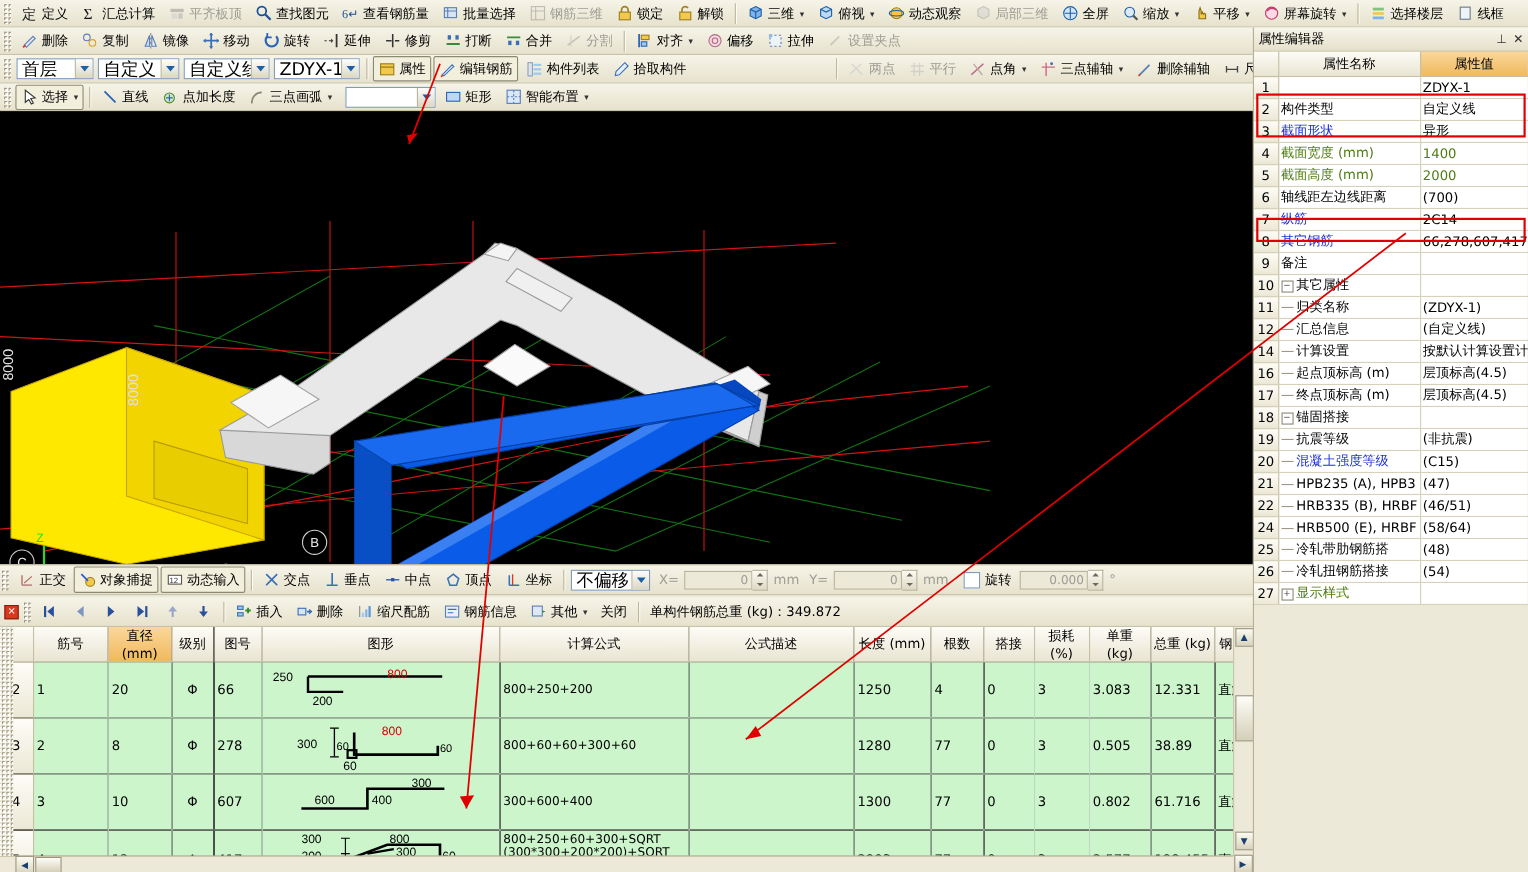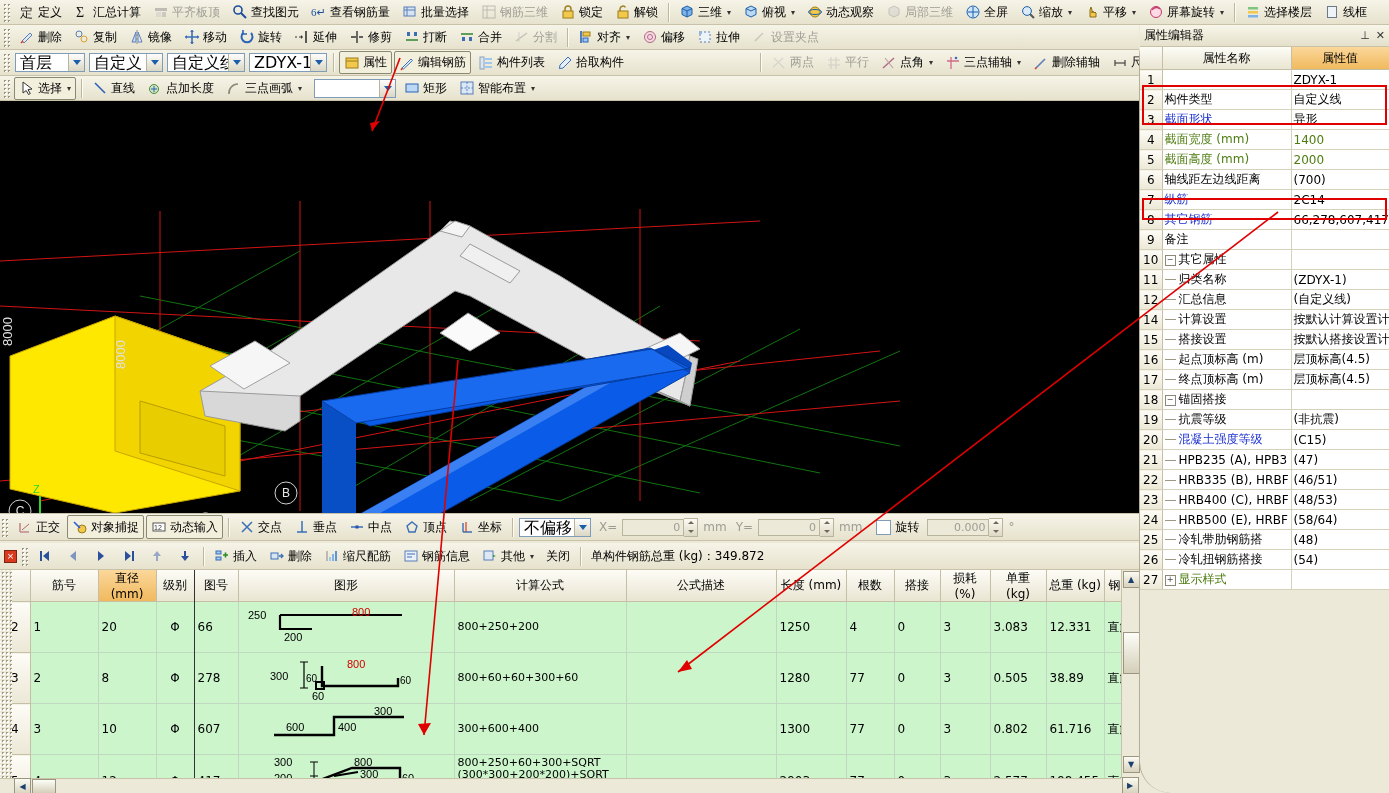--- a/index.html
+++ b/index.html
@@ -109,21 +109,21 @@
   }
   table.g td.fml{font-size:11px;line-height:12px;}
   .shape svg{display:block;}
   .grid-vline{position:absolute;top:0;width:1px;height:208px;background:#333;}
   .sb-btn{width:15px;height:15px;background:linear-gradient(#fcfbf3,#d8d3bd);border:1px solid #9c9madd;
     border:1px solid #9c9680;display:flex;align-items:center;justify-content:center;font-size:8px;color:#1b3f6e;}
   .sb-thumb{background:linear-gradient(#fdfdf8,#d4cfb8);border:1px solid #9c9680;}
 
   
   .prop{position:absolute;left:1139px;top:25px;width:250px;height:768px;background:#ece9d8;
-    border-left:1px solid #b4ae96;box-sizing:border-box;border-radius:32px;}
+    border-left:1px solid #b4ae96;box-sizing:border-box;}
   .prop-title{height:21px;display:flex;align-items:center;justify-content:space-between;
     background:linear-gradient(#f8f6ea,#e4e0cb);padding:0 4px;font-size:12px;
     border-bottom:1px solid #c8c2a8;}
   .prop-title .t-icons{display:flex;gap:6px;color:#333;font-size:11px;}
   table.p{border-collapse:collapse;table-layout:fixed;width:249px;font-size:12px;}
   table.p th{
     background:linear-gradient(#fdfcf6,#e9e5d2);border:1px solid #c5bfa6;border-top:none;border-left:none;
     font-weight:normal;height:20px;
   }
   table.p th.hl{background:linear-gradient(#fbd79a,#f0b95e);margin-top:12px;}
@@ -1239,25 +1239,20 @@
             <td class="num">12</td>
             <td><span class="tree-dash"></span><span class="">汇总信息</span></td>
             <td>(自定义线)</td>
           </tr>
           <tr>
             <td class="num">14</td>
             <td><span class="tree-dash"></span><span class="">计算设置</span></td>
             <td>按默认计算设置计</td>
           </tr>
           <tr>
-            <td class="num">15</td>
-            <td><span class="tree-dash"></span><span class="">搭接设置</span></td>
-            <td>按默认搭接设置计</td>
-          </tr>
-          <tr>
             <td class="num">16</td>
             <td><span class="tree-dash"></span><span class="">起点顶标高 (m)</span></td>
             <td>层顶标高(4.5)</td>
           </tr>
           <tr>
             <td class="num">17</td>
             <td><span class="tree-dash"></span><span class="">终点顶标高 (m)</span></td>
             <td>层顶标高(4.5)</td>
           </tr>
           <tr>
@@ -1279,25 +1274,20 @@
             <td class="num">21</td>
             <td><span class="tree-dash"></span><span class="">HPB235 (A), HPB3</span></td>
             <td>(47)</td>
           </tr>
           <tr>
             <td class="num">22</td>
             <td><span class="tree-dash"></span><span class="">HRB335 (B), HRBF</span></td>
             <td>(46/51)</td>
           </tr>
           <tr>
-            <td class="num">23</td>
-            <td><span class="tree-dash"></span><span class="">HRB400 (C), HRBF</span></td>
-            <td>(48/53)</td>
-          </tr>
-          <tr>
             <td class="num">24</td>
             <td><span class="tree-dash"></span><span class="">HRB500 (E), HRBF</span></td>
             <td>(58/64)</td>
           </tr>
           <tr>
             <td class="num">25</td>
             <td><span class="tree-dash"></span><span class="">冷轧带肋钢筋搭</span></td>
             <td>(48)</td>
           </tr>
           <tr>

